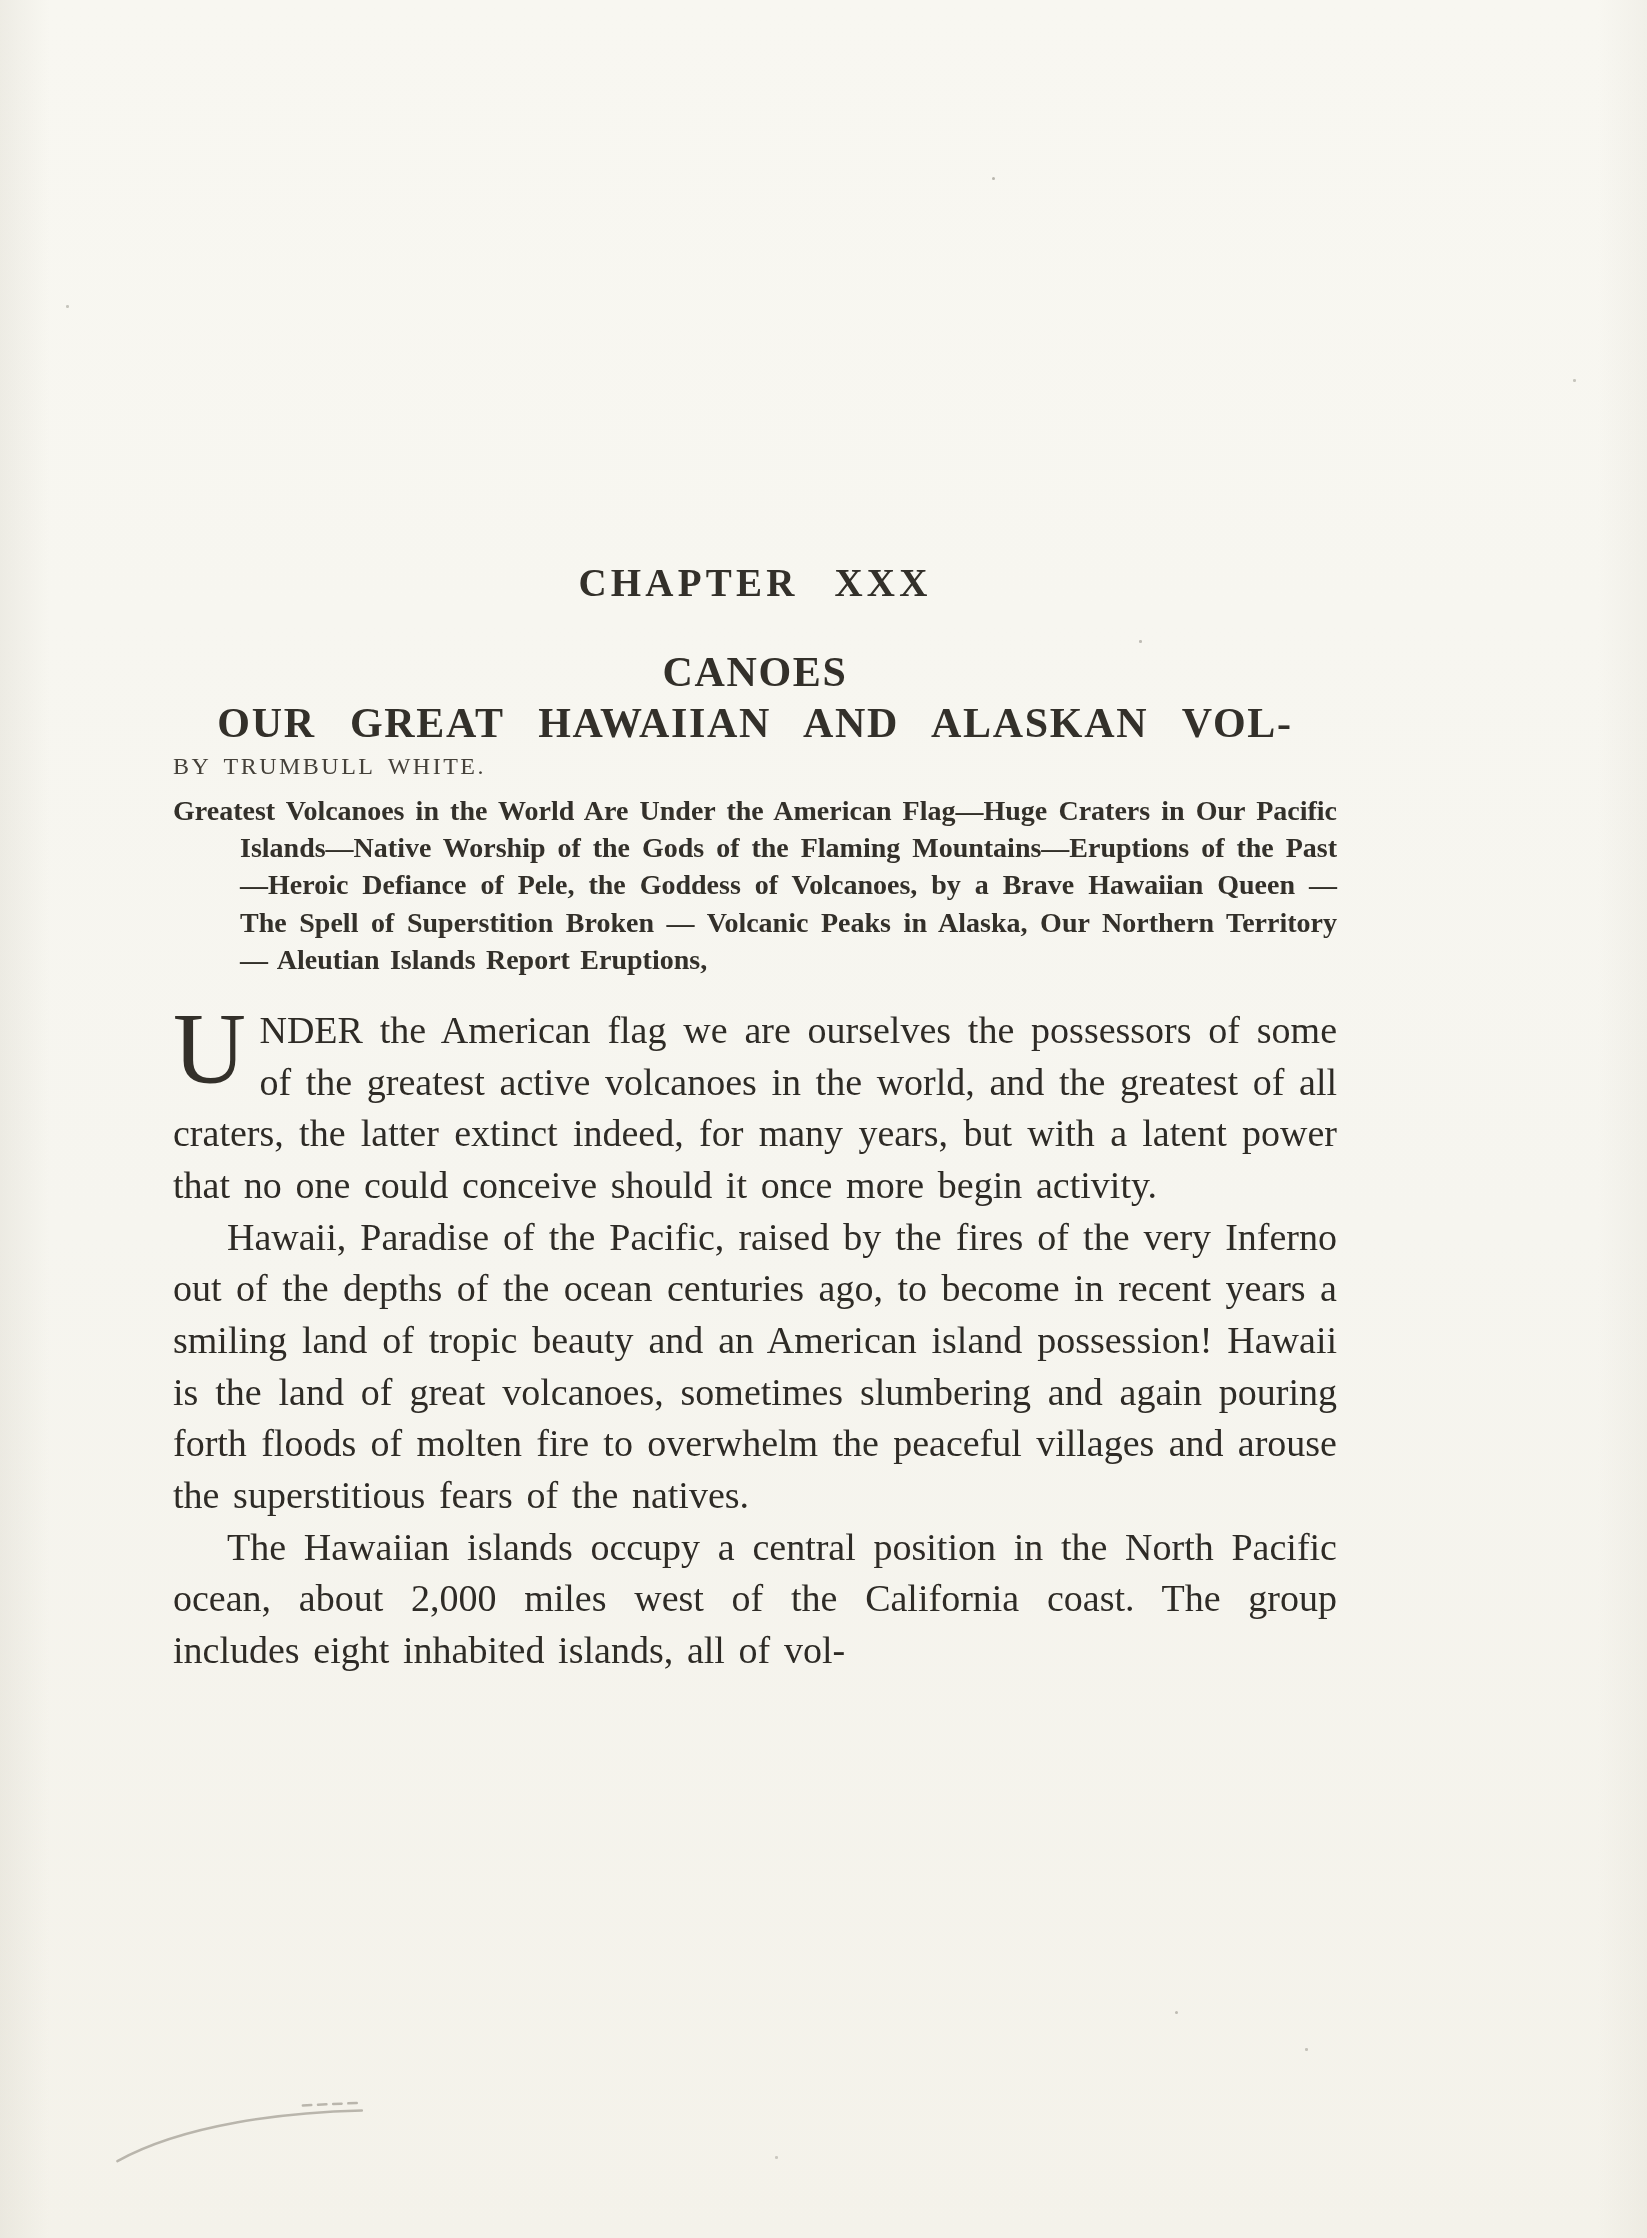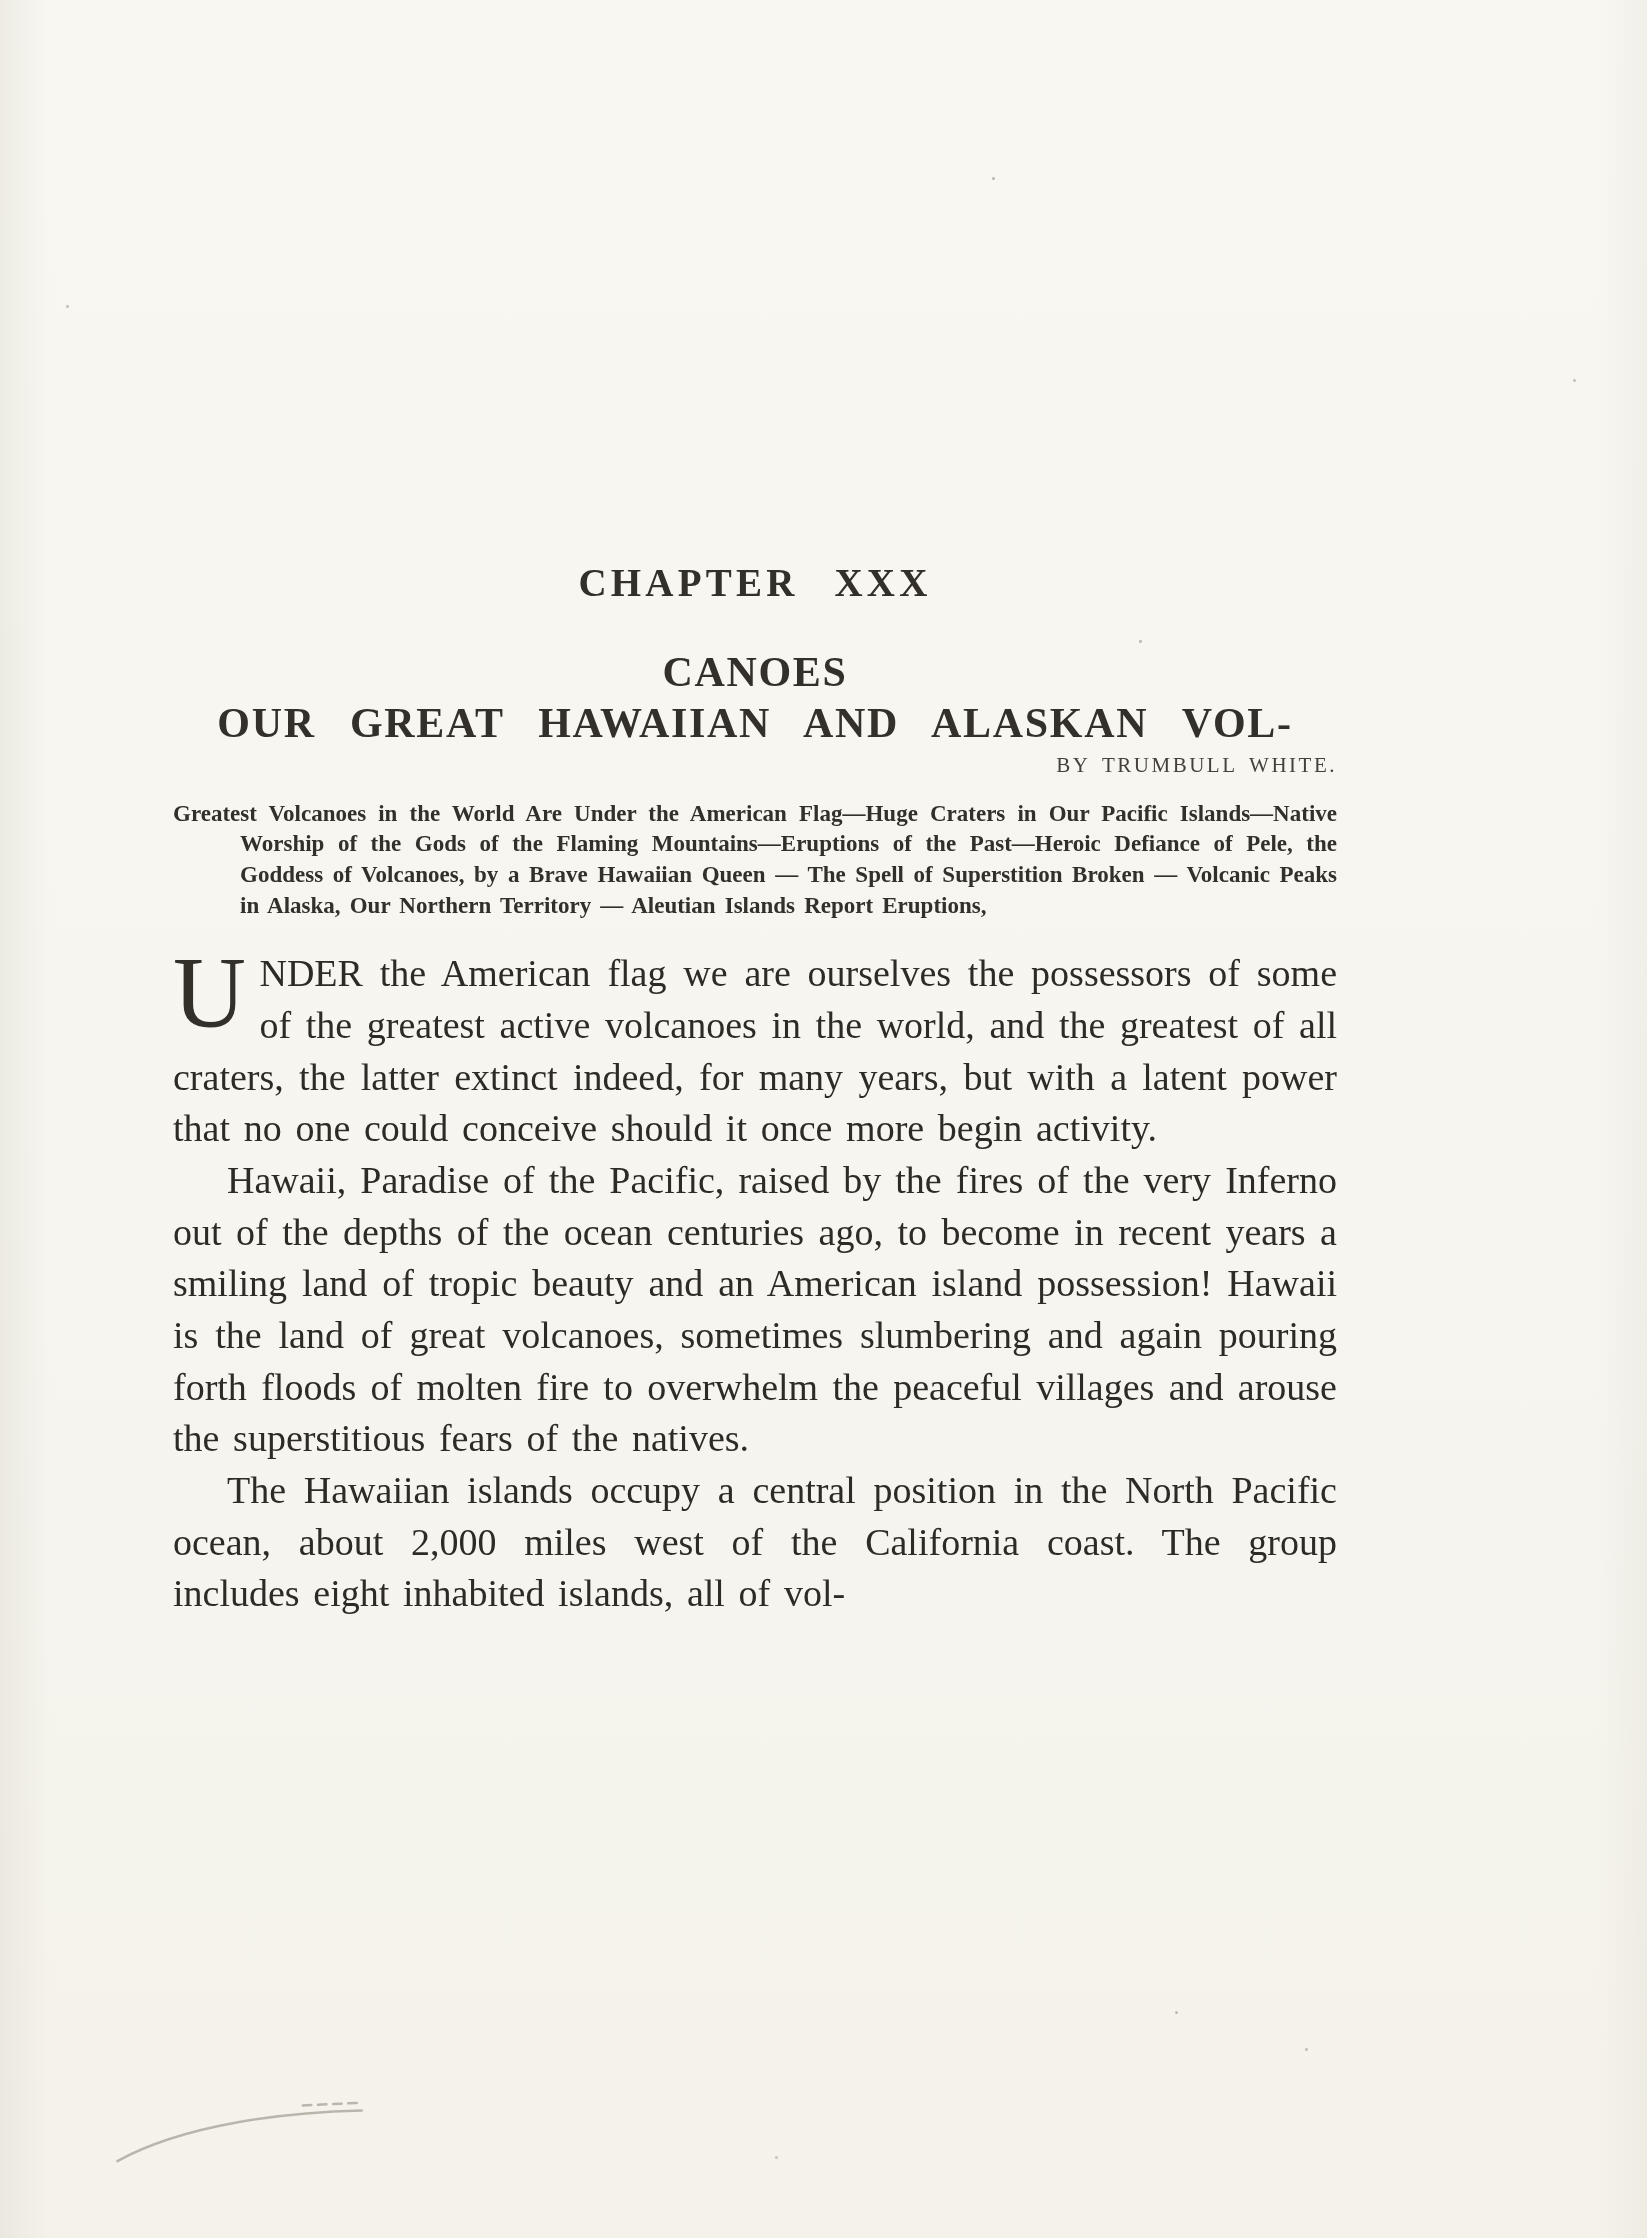--- a/index.html
+++ b/index.html
@@ -44,29 +44,29 @@
     letter-spacing: 1.7px;
     word-spacing: 22px;
     line-height: 1.22;
     color: #33302a;
   }
   .article-title .line {
     display: block;
   }
   .byline {
     margin-top: 3.4px;
-    text-align: right;
-    font-size: 21px;
+    text-align: left;
+    font-size: 24px;
     letter-spacing: 2.5px;
     word-spacing: 5px;
     color: #45413a;
   }
   .summary {
-    margin-top: 21px;
-    font-size: 23px;
+    margin-top: 12px;
+    font-size: 28px;
     font-weight: bold;
     line-height: 1.33;
     text-align: justify;
     word-spacing: 3.4px;
     padding-left: 67px;
     text-indent: -67px;
     color: #33302a;
   }
   .body-text {
     margin-top: 27px;

